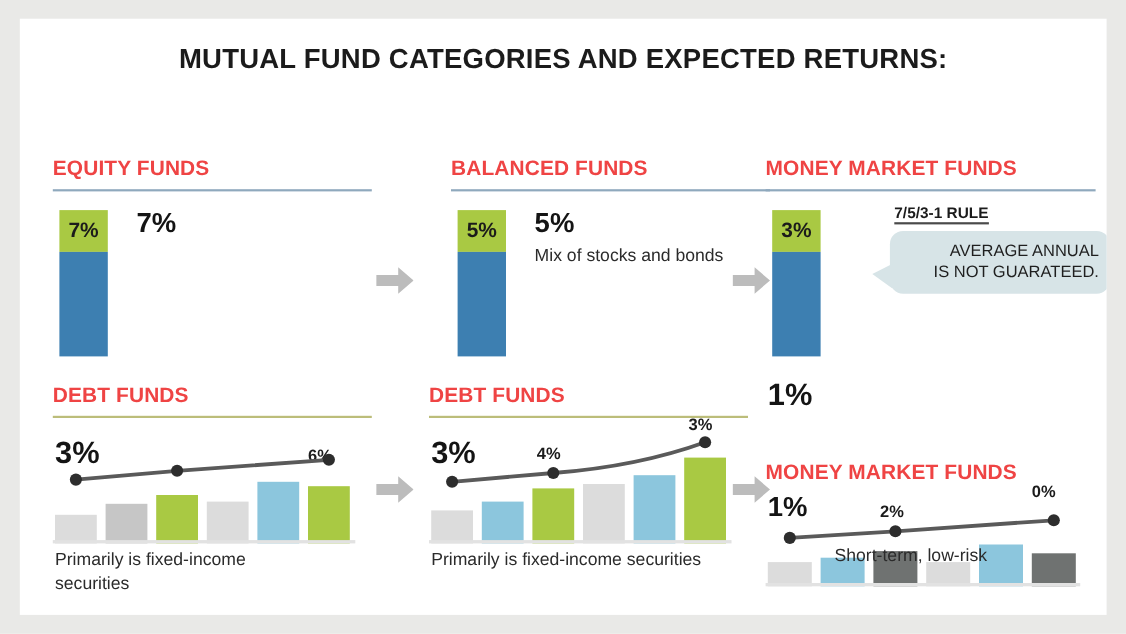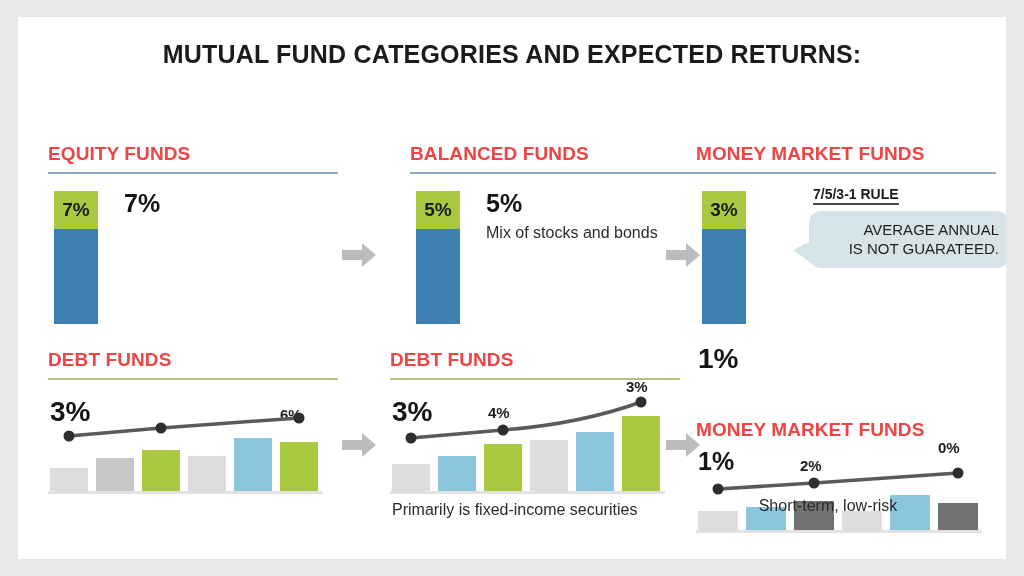--- a/index.html
+++ b/index.html
@@ -264,20 +264,24 @@
       </div>
 
       <svg class="line-svg" width="290" height="104" viewBox="0 0 290 104">
         <polyline points="21,46 113,38 251,28" fill="none" stroke="#5a5a5a" stroke-width="3.5"></polyline>
         <circle cx="21" cy="46" r="5.5" fill="#2d2d2d"></circle>
         <circle cx="113" cy="38" r="5.5" fill="#2d2d2d"></circle>
         <circle cx="251" cy="28" r="5.5" fill="#2d2d2d"></circle>
       </svg>
     </div>
 
+    <div class="bottom-desc" style="left:2px; top:150px; width:260px;">
+      <div>Primarily is fixed-income</div>
+      <div>securities</div>
+    </div>
   </div>
 
   <div class="arrow" style="left:324px; top:415px;">
     <svg viewBox="0 0 34 26">
         <path d="M0 8 H20 V1 L34 13 L20 25 V18 H0 Z" fill="#bcbcbc"></path>
       </svg>
   </div>
 
   <div class="panel" style="left:372px; top:332px; width:290px;">
     <div class="panel-head">DEBT FUNDS</div>

